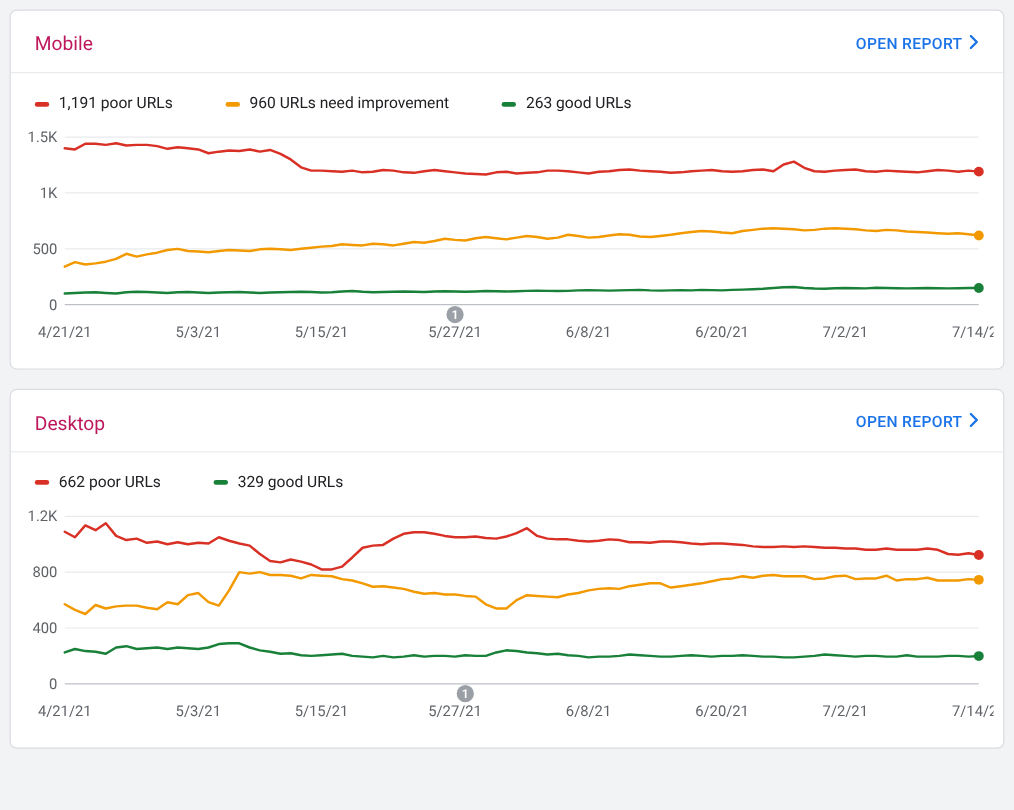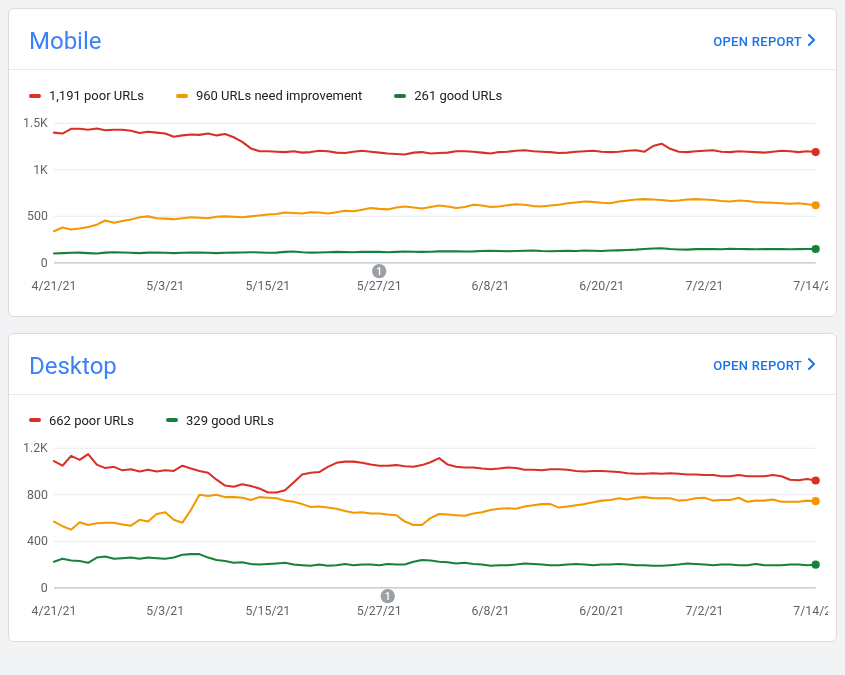--- a/index.html
+++ b/index.html
@@ -17,40 +17,40 @@
       margin-bottom: 16px;
       padding: 0;
     }
     .card-header {
       display: flex;
       justify-content: space-between;
       align-items: center;
       padding: 18px 20px 14px 20px;
     }
     .card-title {
-      font-size: 24px;
+      font-size: 16px;
       font-weight: 400;
-      color: #3b82f6;
+      color: #be185d;
     }
     .open-report {
       display: flex;
       align-items: flex-end;
       gap: 6px;
       color: #1a73e8;
       font-size: 13px;
       font-weight: 500;
       letter-spacing: 0.3px;
       cursor: pointer;
       text-transform: uppercase;
     }
     .open-report svg { width: 8px; height: 12px; }
     .divider { border: none; border-top: 1px solid #e8eaed; }
     .legend {
       display: flex;
-      gap: 32px;
+      gap: 44px;
       padding: 18px 36px 10px 20px;
       font-size: 13px;
       color: #202124;
     }
     .legend-item { display: flex; align-items: center; gap: 8px; }
     .legend-swatch {
       width: 12px;
       height: 4px;
       border-radius: 2px;
     }
@@ -93,21 +93,21 @@
       <div class="legend-item">
         <span class="legend-swatch" style="background:#d93025"></span>
         <span>1,191 poor URLs</span>
       </div>
       <div class="legend-item">
         <span class="legend-swatch" style="background:#f29900"></span>
         <span>960 URLs need improvement</span>
       </div>
       <div class="legend-item">
         <span class="legend-swatch" style="background:#188038"></span>
-        <span>261 good URLs</span>
+        <span>263 good URLs</span>
       </div>
       </div>
       <div class="chart-wrap">
         <svg class="chart-svg" viewBox="0 0 790 180">
           <line class="axis-line" x1="36" y1="146" x2="778" y2="146"></line>
           <text class="y-tick-label" x="30" y="150" text-anchor="end">0</text>
           <line class="grid-line" x1="36" y1="100.66666666666667" x2="778" y2="100.66666666666667"></line>
           <text class="y-tick-label" x="30" y="104.66666666666667" text-anchor="end">500</text>
           <line class="grid-line" x1="36" y1="55.33333333333334" x2="778" y2="55.33333333333334"></line>
           <text class="y-tick-label" x="30" y="59.33333333333334" text-anchor="end">1K</text>

